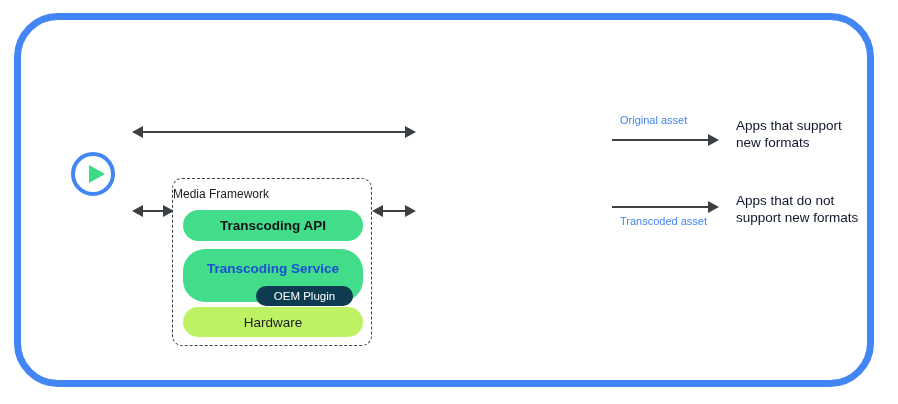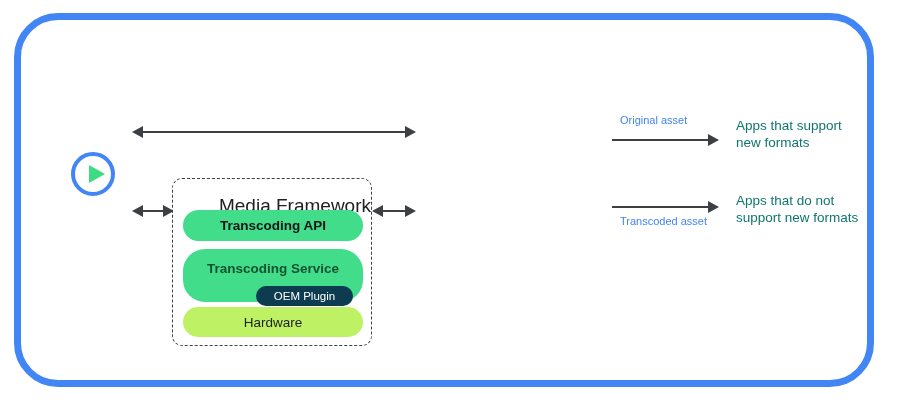--- a/index.html
+++ b/index.html
@@ -74,24 +74,24 @@
     width: 200px;
     height: 168px;
     border: 1.6px dashed #3c4043;
     border-radius: 10px;
     box-sizing: border-box;
     background: #ffffff;
   }
   #media-framework-title {
     position: absolute;
     left: 0;
-    top: 16px;
+    top: 8px;
     width: 100%;
-    text-align: right;
-    font-size: 19px;
+    text-align: left;
+    font-size: 12px;
     color: #202124;
   }
   .mf-box {
     position: absolute;
     left: 10px;
     width: 180px;
     border-radius: 22px;
     box-sizing: border-box;
     display: flex;
     align-items: center;
@@ -105,21 +105,21 @@
     font-size: 13.5px;
     font-weight: bold;
     color: #111418;
   }
   #box-transcoding-service {
     top: 70px;
     height: 53px;
     background: #42dd8a;
     font-size: 13.5px;
     font-weight: bold;
-    color: #14532d;
+    color: #1d4ed8;
     align-items: flex-start;
     padding-top: 12px;
   }
   #box-oem-plugin {
     position: absolute;
     left: 83px;
     top: 107px;
     width: 97px;
     height: 20px;
     border-radius: 11px;
@@ -213,21 +213,21 @@
     white-space: nowrap;
   }
   #label-original-asset   { left: 620px; top: 114px; }
   #label-transcoded-asset { left: 620px; top: 215px; }
 
   
   .consumer-label {
     position: absolute;
     font-size: 13.5px;
     line-height: 17px;
-    color: #0f766e;
+    color: #0f172a;
     white-space: pre-line;
   }
   #label-apps-support    { left: 736px; top: 117px; }
   #label-apps-nosupport  { left: 736px; top: 192px; }
 </style>
 </head>
 <body>
 
 <div id="canvas">
 

